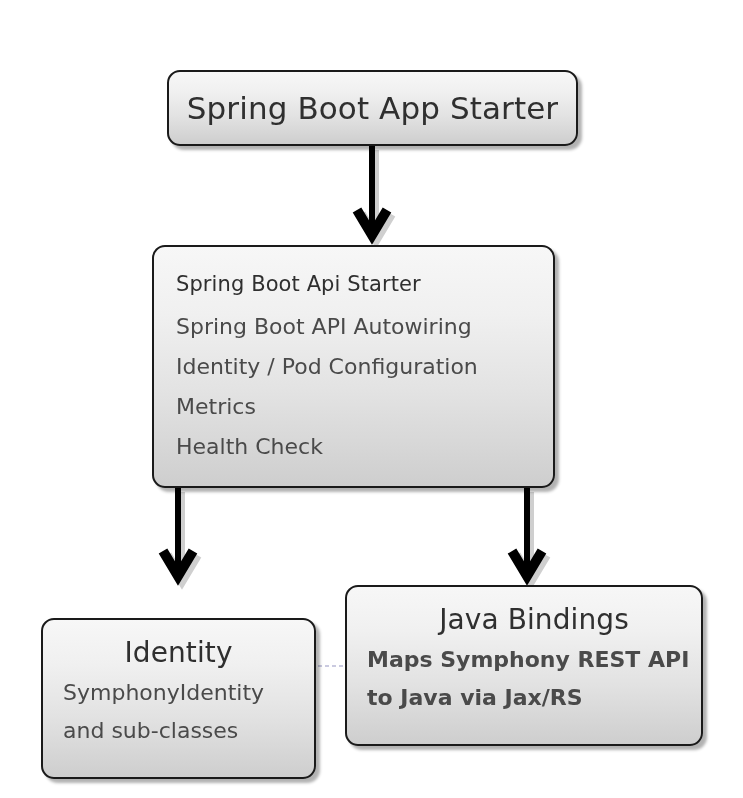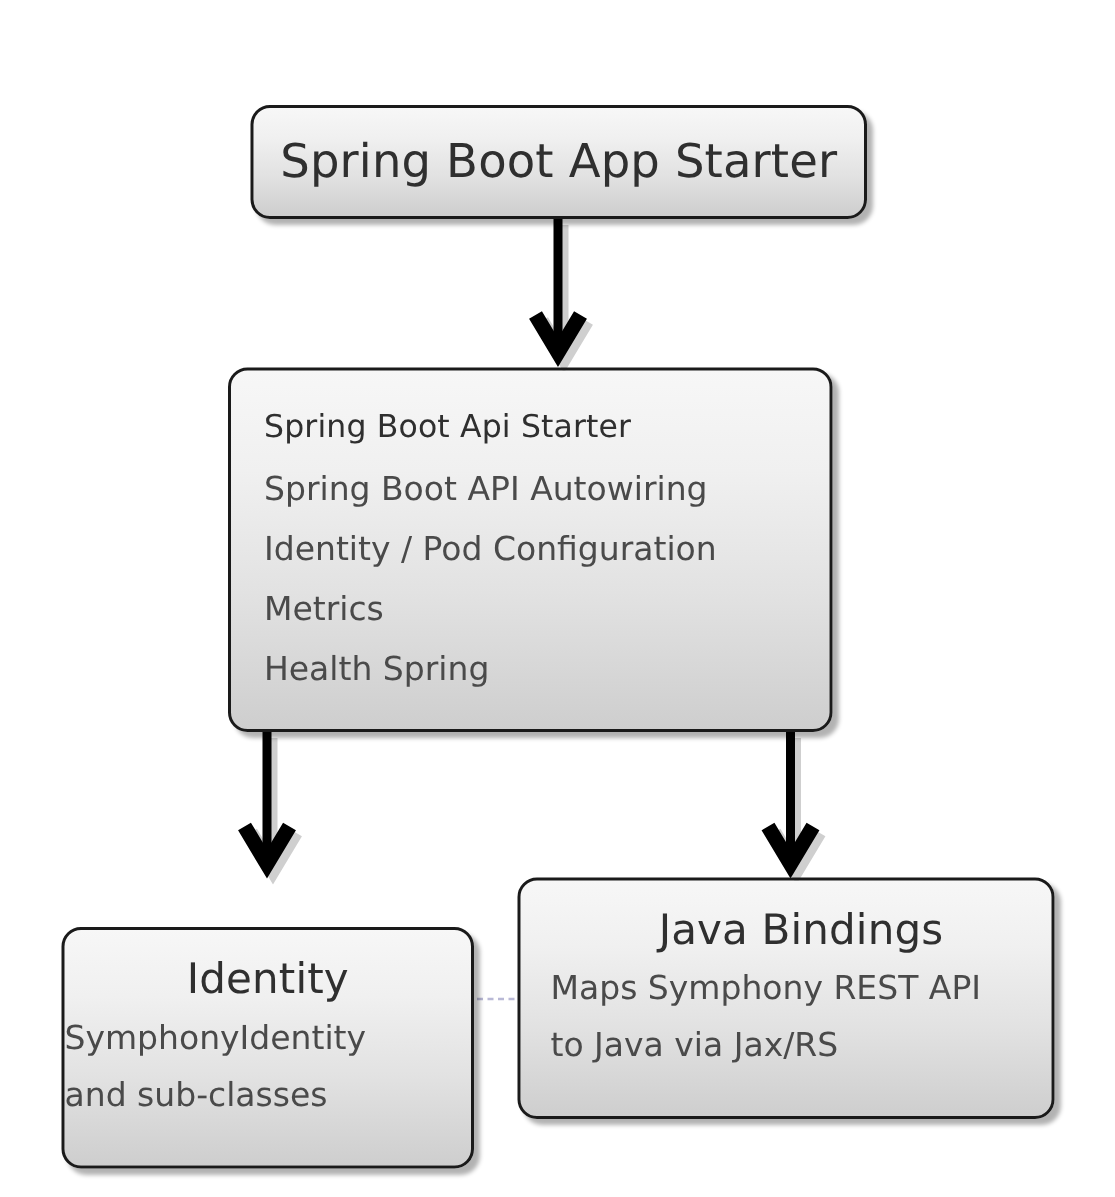--- a/index.html
+++ b/index.html
@@ -102,20 +102,21 @@
     height: 161px;
     padding: 12px 0 0 0;
     align-items: stretch;
   }
   #node-identity .node-title {
     font-size: 28px;
     line-height: 42px;
     text-align: center;
   }
   #node-identity .node-lines {
+    padding-left: 20px;
   }
   #node-identity .node-line {
     font-size: 22px;
     line-height: 38px;
   }
 
   
   #node-java-bindings {
     left: 345px;
     top: 585px;
@@ -129,20 +130,21 @@
     line-height: 42px;
     text-align: center;
     margin-left: 20px;
   }
   #node-java-bindings .node-lines {
     padding-left: 20px;
   }
   #node-java-bindings .node-line {
     font-size: 22px;
     line-height: 38px;
+    font-weight: bold;
   }
 </style>
 </head>
 <body>
 
 <div id="canvas">
 
   <svg id="connectors" width="743" height="798" viewBox="0 0 743 798" xmlns="http://www.w3.org/2000/svg">
 
     <line x1="318" y1="666" x2="345" y2="666" stroke="#b9b9d6" stroke-width="1.6" stroke-dasharray="4 3"></line>
@@ -184,21 +186,21 @@
   <div class="node" id="node-app-starter">
     <div class="node-title">Spring Boot App Starter</div>
   </div>
 
   <div class="node" id="node-api-starter">
     <div class="node-title">Spring Boot Api Starter</div>
     <div class="node-lines">
       <div class="node-line">Spring Boot API Autowiring</div>
       <div class="node-line">Identity / Pod Configuration</div>
       <div class="node-line">Metrics</div>
-      <div class="node-line">Health Spring</div>
+      <div class="node-line">Health Check</div>
     </div>
   </div>
 
   <div class="node" id="node-identity">
     <div class="node-title">Identity</div>
     <div class="node-lines">
       <div class="node-line">SymphonyIdentity</div>
       <div class="node-line">and sub-classes</div>
     </div>
   </div>

